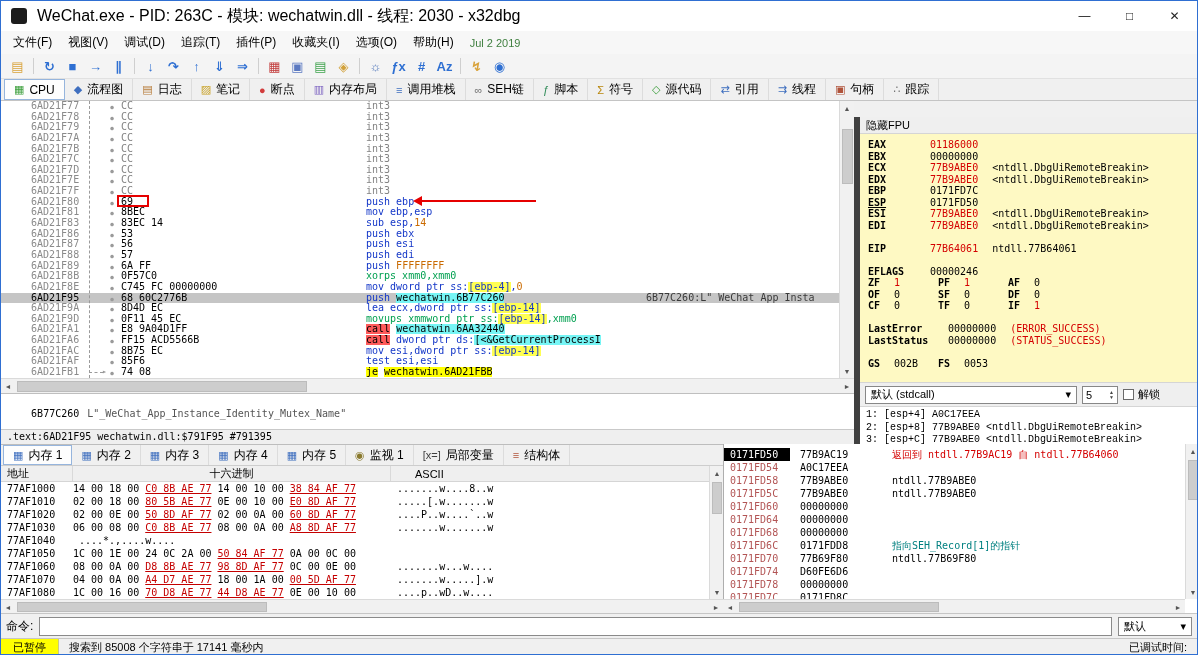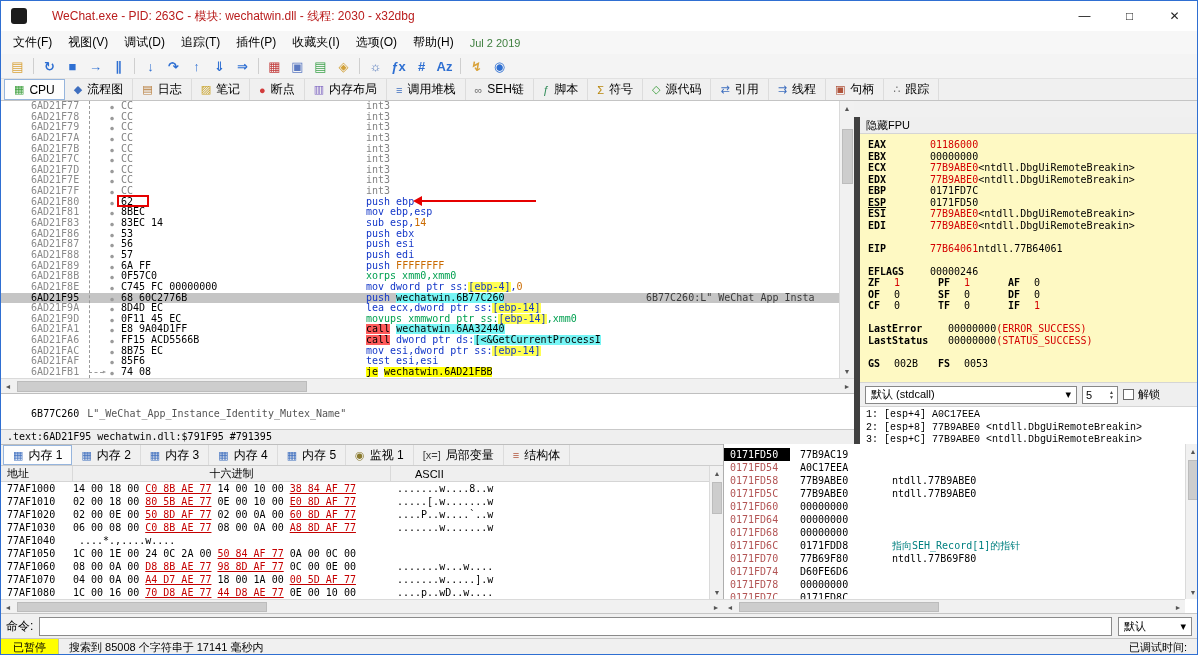--- a/index.html
+++ b/index.html
@@ -1,21 +1,21 @@
 <!DOCTYPE html>
 <html><head>
 <meta charset="utf-8">
 <style>
 *{margin:0;padding:0;box-sizing:border-box}
 html,body{background:#9a9a9a}
 .window{position:relative;width:1198px;height:655px;background:#f0f0f0;border:1px solid #2f6fd2;overflow:hidden;font-family:"Liberation Sans","DejaVu Sans",sans-serif}
 
 .titlebar{position:absolute;left:0;top:0;width:100%;height:30px;background:#ffffff;display:flex;align-items:center}
 .app-icon{width:16px;height:16px;margin-left:10px;background:#1c1c1c;border-radius:3px}
-.title-text{margin-left:25px;font-size:12px;color:#b91c1c}
+.title-text{margin-left:10px;font-size:16px;color:#000000}
 .win-btns{margin-left:auto;display:flex;height:100%}
 .win-btn{width:45px;height:100%;display:flex;align-items:center;justify-content:center;font-size:12px;color:#222}
 
 .menubar{position:absolute;left:0;top:30px;width:100%;height:23px;background:#f7f7f7;display:flex;align-items:center;padding-left:4px;font-size:12px}
 .menu-item{padding:2px 8px;color:#000}
 .build-date{margin-left:8px;color:#3f7f3f;font-size:11px}
 
 .toolbar{position:absolute;left:0;top:53px;width:100%;height:25px;background:#f4f4f4;border-bottom:1px solid #e1e1e1;display:flex;align-items:center;padding-left:5px}
 .tbicon{width:23px;height:21px;display:flex;align-items:center;justify-content:center;font-size:13px;font-weight:bold}
 .tbsep{width:1px;height:16px;background:#cfcfcf;margin:0 4px}
@@ -59,21 +59,21 @@
 .addrline{position:absolute;left:0;top:428px;width:853px;height:15px;background:#efefef;border-top:1px solid #c9c9c9;font-family:"DejaVu Sans Mono","Liberation Mono",monospace;font-size:10px;padding:1px 6px;white-space:pre}
 
 .registers{position:absolute;left:853px;top:116px;width:345px;height:343px;background:#fef9c3;border-left:6px solid #404040}
 .reg-header{height:17px;background:#efefef;border-bottom:1px solid #d5d5d5;font-size:11px;display:flex;align-items:center;padding-left:6px}
 .reg-list{position:absolute;left:0;top:17px;width:100%;height:248px;padding:5px 0 0 8px;font-family:"DejaVu Sans Mono","Liberation Mono",monospace;font-size:10px;overflow:hidden}
 .rrow{height:11.5px;line-height:11.5px;display:flex;white-space:pre}
 .rname{font-weight:bold;width:62px;flex:none}
 .rname.wide{width:80px}
 .und{text-decoration:underline}
 .red{color:#d40000}
-.rannot{}
+.rannot{margin-left:14px}
 .fname{font-weight:bold;width:26px;flex:none}
 .fval{width:44px;flex:none}
 .conv-row{position:absolute;left:0;top:265px;width:100%;height:24px;background:#efefef;border-top:1px solid #d5d5d5;display:flex;align-items:center;padding:0 5px;gap:5px}
 .conv-select{width:212px;height:18px;background:#fff;border:1px solid #878787;font-size:11px;display:flex;align-items:center;justify-content:space-between;padding:0 5px}
 .conv-spin{width:36px;height:18px;background:#fff;border:1px solid #878787;font-size:11px;display:flex;align-items:center;justify-content:space-between;padding:0 3px}
 .spin-arrows{display:flex;flex-direction:column;font-size:5px;line-height:5px;color:#444}
 .conv-check{display:flex;align-items:center;gap:4px;font-size:11px}
 .checkbox{width:11px;height:11px;background:#fff;border:1px solid #6a6a6a}
 .args{position:absolute;left:0;top:289px;width:100%;height:54px;background:#fff;border-top:1px solid #d5d5d5;font-family:Liberation Mono, monospace;font-size:10px;padding:2px 0 0 6px;overflow:hidden}
 .arow{height:12.5px;line-height:12.5px;white-space:pre}
@@ -246,21 +246,21 @@
     <div id="disasm-rows">
         <div class="drow"><span class="c-addr">6AD21F77</span><span class="c-dot">●</span><span class="c-bytes tk-g">CC</span><span class="c-ins"><span class="tk-g">int3</span></span><span class="c-com"></span></div>
         <div class="drow"><span class="c-addr">6AD21F78</span><span class="c-dot">●</span><span class="c-bytes tk-g">CC</span><span class="c-ins"><span class="tk-g">int3</span></span><span class="c-com"></span></div>
         <div class="drow"><span class="c-addr">6AD21F79</span><span class="c-dot">●</span><span class="c-bytes tk-g">CC</span><span class="c-ins"><span class="tk-g">int3</span></span><span class="c-com"></span></div>
         <div class="drow"><span class="c-addr">6AD21F7A</span><span class="c-dot">●</span><span class="c-bytes tk-g">CC</span><span class="c-ins"><span class="tk-g">int3</span></span><span class="c-com"></span></div>
         <div class="drow"><span class="c-addr">6AD21F7B</span><span class="c-dot">●</span><span class="c-bytes tk-g">CC</span><span class="c-ins"><span class="tk-g">int3</span></span><span class="c-com"></span></div>
         <div class="drow"><span class="c-addr">6AD21F7C</span><span class="c-dot">●</span><span class="c-bytes tk-g">CC</span><span class="c-ins"><span class="tk-g">int3</span></span><span class="c-com"></span></div>
         <div class="drow"><span class="c-addr">6AD21F7D</span><span class="c-dot">●</span><span class="c-bytes tk-g">CC</span><span class="c-ins"><span class="tk-g">int3</span></span><span class="c-com"></span></div>
         <div class="drow"><span class="c-addr">6AD21F7E</span><span class="c-dot">●</span><span class="c-bytes tk-g">CC</span><span class="c-ins"><span class="tk-g">int3</span></span><span class="c-com"></span></div>
         <div class="drow"><span class="c-addr">6AD21F7F</span><span class="c-dot">●</span><span class="c-bytes tk-g">CC</span><span class="c-ins"><span class="tk-g">int3</span></span><span class="c-com"></span></div>
-        <div class="drow"><span class="c-addr">6AD21F80</span><span class="c-dot">●</span><span class="c-bytes">62</span><span class="c-ins"><span class="tk-b">push ebp</span></span><span class="c-com"></span></div>
+        <div class="drow"><span class="c-addr">6AD21F80</span><span class="c-dot">●</span><span class="c-bytes">69</span><span class="c-ins"><span class="tk-b">push ebp</span></span><span class="c-com"></span></div>
         <div class="drow"><span class="c-addr">6AD21F81</span><span class="c-dot">●</span><span class="c-bytes">8BEC</span><span class="c-ins"><span class="tk-b">mov ebp,esp</span></span><span class="c-com"></span></div>
         <div class="drow"><span class="c-addr">6AD21F83</span><span class="c-dot">●</span><span class="c-bytes">83EC 14</span><span class="c-ins"><span class="tk-b">sub esp,</span><span class="tk-v">14</span></span><span class="c-com"></span></div>
         <div class="drow"><span class="c-addr">6AD21F86</span><span class="c-dot">●</span><span class="c-bytes">53</span><span class="c-ins"><span class="tk-b">push ebx</span></span><span class="c-com"></span></div>
         <div class="drow"><span class="c-addr">6AD21F87</span><span class="c-dot">●</span><span class="c-bytes">56</span><span class="c-ins"><span class="tk-b">push esi</span></span><span class="c-com"></span></div>
         <div class="drow"><span class="c-addr">6AD21F88</span><span class="c-dot">●</span><span class="c-bytes">57</span><span class="c-ins"><span class="tk-b">push edi</span></span><span class="c-com"></span></div>
         <div class="drow"><span class="c-addr">6AD21F89</span><span class="c-dot">●</span><span class="c-bytes">6A FF</span><span class="c-ins"><span class="tk-b">push </span><span class="tk-v">FFFFFFFF</span></span><span class="c-com"></span></div>
         <div class="drow"><span class="c-addr">6AD21F8B</span><span class="c-dot">●</span><span class="c-bytes">0F57C0</span><span class="c-ins"><span class="tk-s">xorps xmm0,xmm0</span></span><span class="c-com"></span></div>
         <div class="drow"><span class="c-addr">6AD21F8E</span><span class="c-dot">●</span><span class="c-bytes">C745 FC 00000000</span><span class="c-ins"><span class="tk-b">mov dword ptr ss:</span><span class="tk-m">[ebp-4]</span><span class="tk-b">,</span><span class="tk-v">0</span></span><span class="c-com"></span></div>
         <div class="drow sel"><span class="c-addr">6AD21F95</span><span class="c-dot">●</span><span class="c-bytes">68 60C2776B</span><span class="c-ins"><span class="tk-b">push </span><span class="tk-cy">wechatwin.6B77C260</span></span><span class="c-com">6B77C260:L"_WeChat_App_Insta</span></div>
         <div class="drow"><span class="c-addr">6AD21F9A</span><span class="c-dot">●</span><span class="c-bytes">8D4D EC</span><span class="c-ins"><span class="tk-b">lea ecx,dword ptr ss:</span><span class="tk-m">[ebp-14]</span></span><span class="c-com"></span></div>
@@ -400,21 +400,21 @@
     </div>
     <div class="scroll hs" id="dump-hscroll">
       <div class="sb-btn" style="left:0;top:0">◄</div>
       <div class="sb-thumb" style="left:16px;width:250px;top:2px;bottom:1px"></div>
       <div class="sb-btn" style="right:0;top:0">►</div>
     </div>
   </div>
 
   <div class="stack">
     <div class="stack-rows" id="stack-rows">
-        <div class="strow"><span class="st-addr esp">0171FD50</span><span class="st-val">77B9AC19</span></div>
+        <div class="strow"><span class="st-addr esp">0171FD50</span><span class="st-val">77B9AC19</span><span class="st-annot red">返回到 ntdll.77B9AC19 自 ntdll.77B64060</span></div>
         <div class="strow"><span class="st-addr">0171FD54</span><span class="st-val">A0C17EEA</span></div>
         <div class="strow"><span class="st-addr">0171FD58</span><span class="st-val">77B9ABE0</span><span class="st-annot">ntdll.77B9ABE0</span></div>
         <div class="strow"><span class="st-addr">0171FD5C</span><span class="st-val">77B9ABE0</span><span class="st-annot">ntdll.77B9ABE0</span></div>
         <div class="strow"><span class="st-addr">0171FD60</span><span class="st-val">00000000</span></div>
         <div class="strow"><span class="st-addr">0171FD64</span><span class="st-val">00000000</span></div>
         <div class="strow"><span class="st-addr">0171FD68</span><span class="st-val">00000000</span></div>
         <div class="strow"><span class="st-addr">0171FD6C</span><span class="st-val">0171FDD8</span><span class="st-annot teal">指向SEH_Record[1]的指针</span></div>
         <div class="strow"><span class="st-addr">0171FD70</span><span class="st-val">77B69F80</span><span class="st-annot">ntdll.77B69F80</span></div>
         <div class="strow"><span class="st-addr">0171FD74</span><span class="st-val">D60FE6D6</span></div>
         <div class="strow"><span class="st-addr">0171FD78</span><span class="st-val">00000000</span></div>

